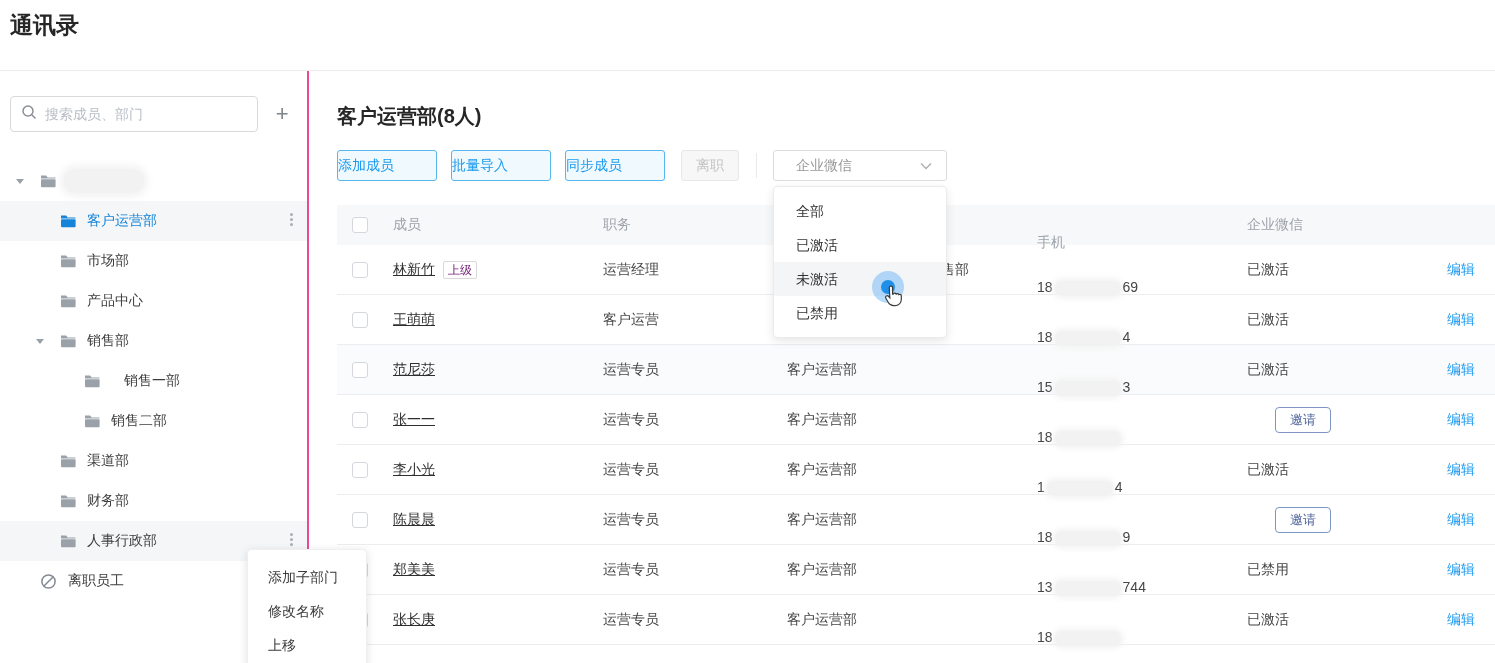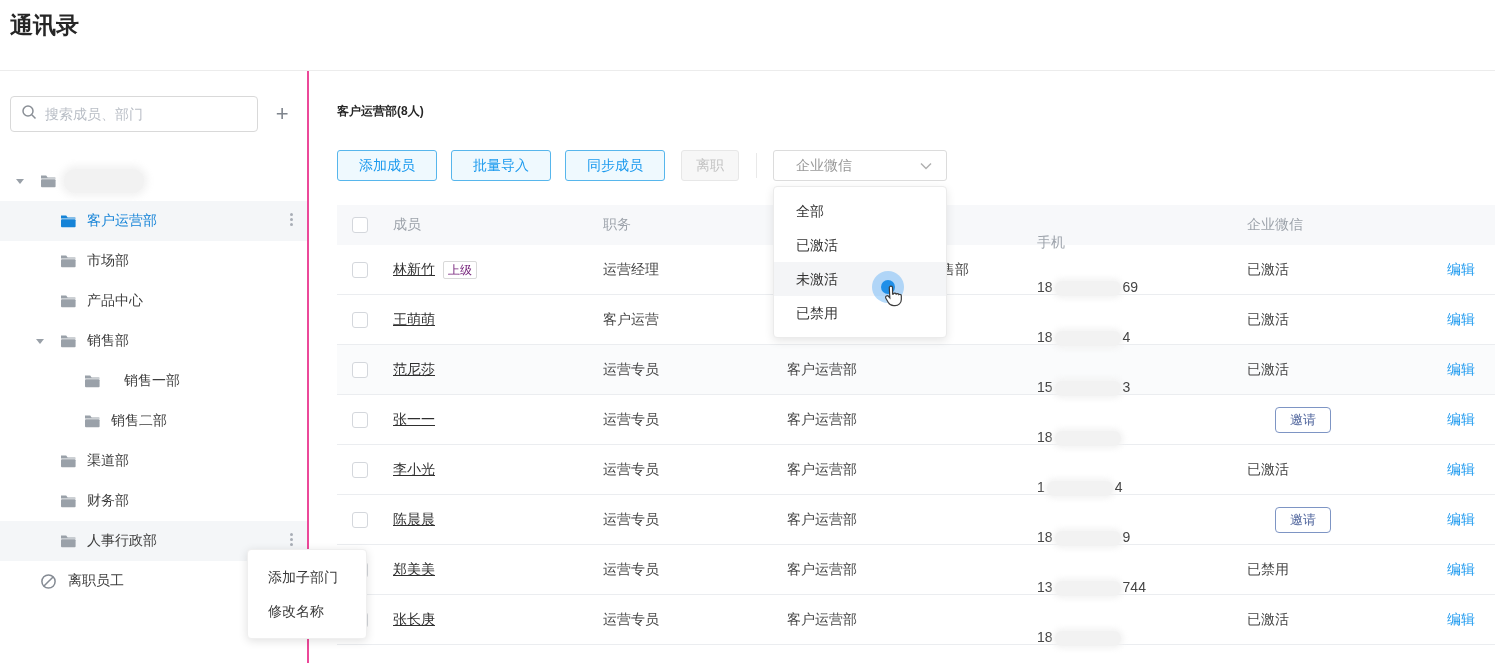--- a/index.html
+++ b/index.html
@@ -26,24 +26,24 @@
   .tree-item .label { margin-left:11px; }
   .kebab { position:absolute; right:14px; top:12px; display:flex; flex-direction:column; gap:2px; cursor:pointer; }
   .kebab i { width:3px; height:3px; border-radius:50%; background:#a9aeb6; }
   .censor-pill { display:inline-block; width:80px; height:24px; margin-left:8px; background:#f2f2f2; border-radius:12px; box-shadow:0 0 6px 4px rgba(242,242,242,.9); }
 
   
   .context-menu { position:absolute; left:247px; top:549px; width:120px; background:#fff; border:1px solid #efefef; border-radius:4px; box-shadow:0 2px 10px rgba(0,0,0,.12); padding:10px 0; z-index:70; }
   .context-menu .cm-item { height:34px; line-height:34px; padding-left:20px; font-size:14px; color:#3a3a3a; cursor:pointer; }
 
   
-  .main-title { position:absolute; left:337px; top:103px; font-size:12px; font-weight:600; color:#262626; }
+  .main-title { position:absolute; left:337px; top:103px; font-size:20px; font-weight:600; color:#262626; }
 
   .toolbar { position:absolute; left:337px; top:150px; height:31px; }
-  .btn-blue { position:absolute; top:0; width:100px; height:31px; background:#eff9fe; border:1px solid #57b6ec; border-radius:3px; color:#1b9aee; font-size:14px; text-align:center; line-height:29px; cursor:pointer; }
+  .btn-blue { position:absolute; top:0; width:100px; height:31px; background:#eff9fe; border:1px solid #57b6ec; border-radius:3px; color:#1b9aee; font-size:14px; text-align:left; line-height:29px; cursor:pointer; }
   .btn-gray { position:absolute; top:0; left:344px; width:58px; height:31px; background:#f7f7f7; border:1px solid #e7e7e7; border-radius:3px; color:#c3c3c3; font-size:14px; text-align:center; line-height:29px; }
   .tb-divider { position:absolute; left:419px; top:3px; width:1px; height:25px; background:#e9e9e9; }
   .filter-select { position:absolute; left:436px; top:0; width:174px; height:31px; border:1px solid #dcdcdc; border-radius:3px; background:#fff; font-size:14px; color:#999; line-height:29px; padding-left:22px; cursor:pointer; }
   .filter-select svg { position:absolute; right:14px; top:11px; }
 
   .filter-menu { position:absolute; left:773px; top:186px; width:174px; background:#fff; border:1px solid #ebebeb; border-radius:4px; box-shadow:0 3px 10px rgba(0,0,0,.10); padding:7px 0; z-index:50; }
   .filter-menu .fm-item { height:34px; line-height:34px; padding-left:22px; font-size:14px; color:#333; cursor:pointer; }
   .filter-menu .fm-item.hovered { background:#f4f5f7; }
 
   
@@ -206,20 +206,21 @@
             </svg>
           </span>
           <div class="label">离职员工</div>
         </div>
       </div>
   </div>
 
   <div class="context-menu" id="context-menu">
       <div class="cm-item">添加子部门</div>
       <div class="cm-item">修改名称</div>
+      <div class="cm-item">上移</div>
     </div>
 
   <div class="main-title">客户运营部(8人)</div>
 
   <div class="toolbar">
     <div class="btn-blue" style="left:0">添加成员</div>
     <div class="btn-blue" style="left:114px">批量导入</div>
     <div class="btn-blue" style="left:228px">同步成员</div>
     <div class="btn-gray">离职</div>
     <div class="tb-divider"></div>

